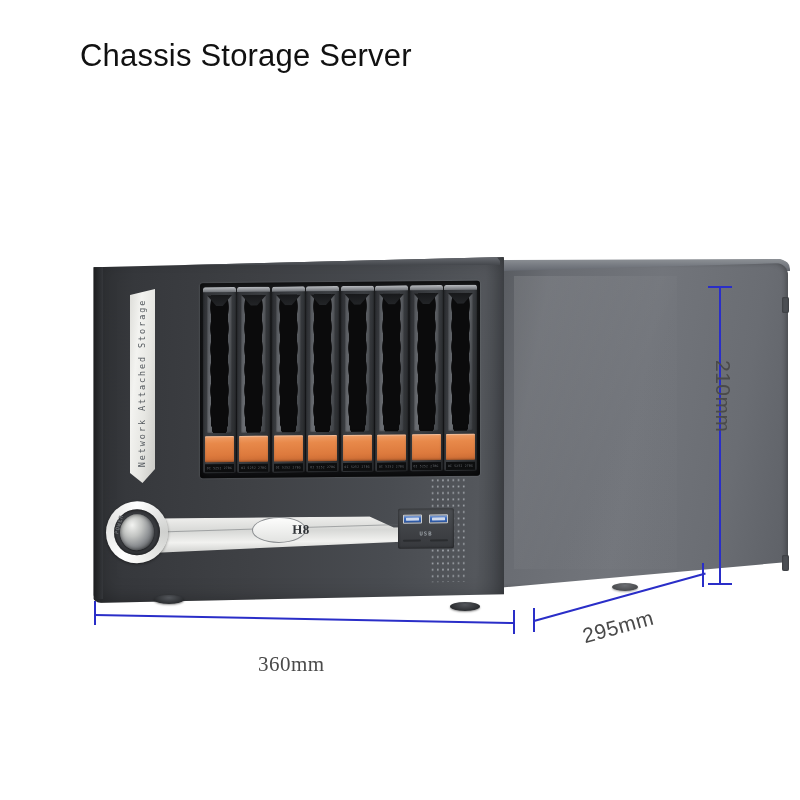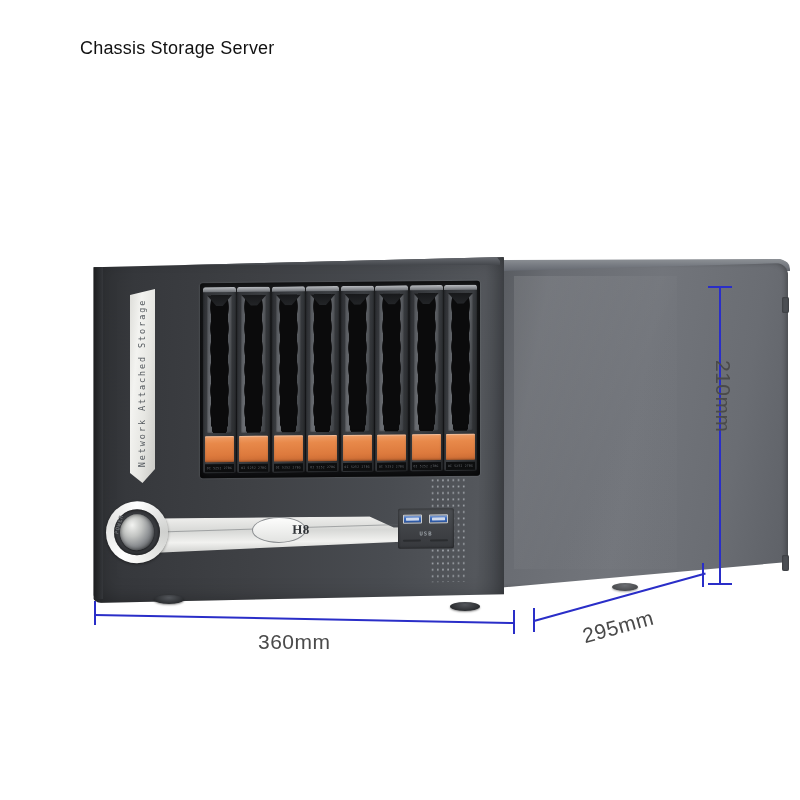--- a/index.html
+++ b/index.html
@@ -15,21 +15,21 @@
     overflow: hidden;
     font-family: "Liberation Sans", sans-serif;
     -webkit-font-smoothing: antialiased;
   }
 
   
   #product-title {
     position: absolute;
     left: 80px;
     top: 38px;
-    font-size: 18px;
+    font-size: 31px;
     font-weight: 400;
     color: #111111;
     letter-spacing: 0.2px;
     white-space: nowrap;
   }
 
   
   #product-stage {
     position: absolute;
     left: 0;
@@ -423,21 +423,21 @@
   }
 
   
   #dim-width-line {
     left: 95px; top: 614px; width: 420px; height: 2.2px;
     transform: rotate(1.1deg);
     transform-origin: left center;
   }
   #dim-width-cap-left  { left: 94px;  top: 601px; width: 2.4px; height: 24px; }
   #dim-width-cap-right { left: 513px; top: 610px; width: 2.4px; height: 24px; }
-  #dim-width-text { left: 258px; top: 630px; }
+  #dim-width-text { left: 258px; top: 652px; font-family: Liberation Serif, serif; }
 
   
   #dim-depth-line {
     left: 534px; top: 620px; width: 178px; height: 2.2px;
     transform: rotate(-15.5deg);
     transform-origin: left center;
   }
   #dim-depth-cap-left  { left: 533px; top: 608px; width: 2.4px; height: 24px; }
   #dim-depth-cap-right { left: 702px; top: 563px; width: 2.4px; height: 24px; }
   #dim-depth-text {

